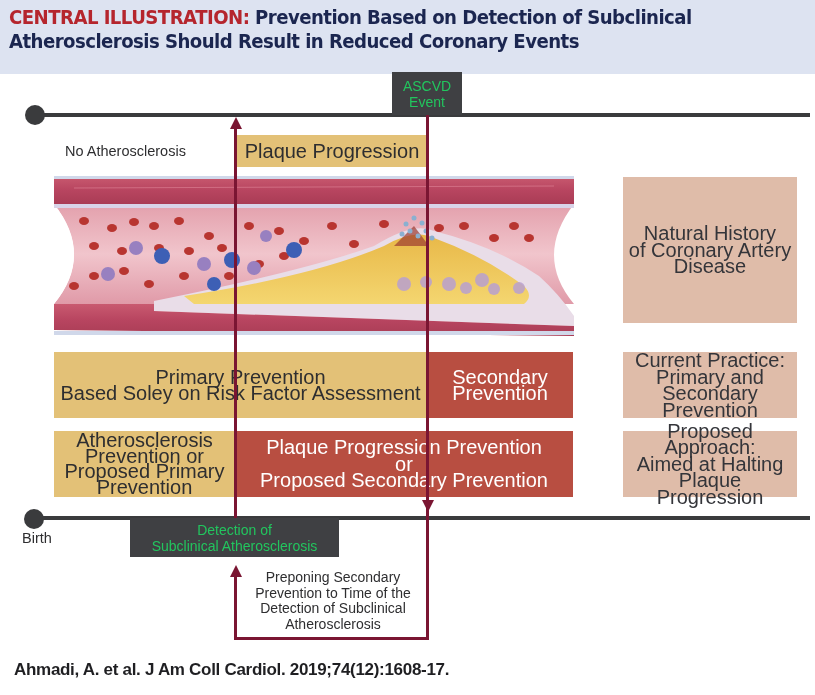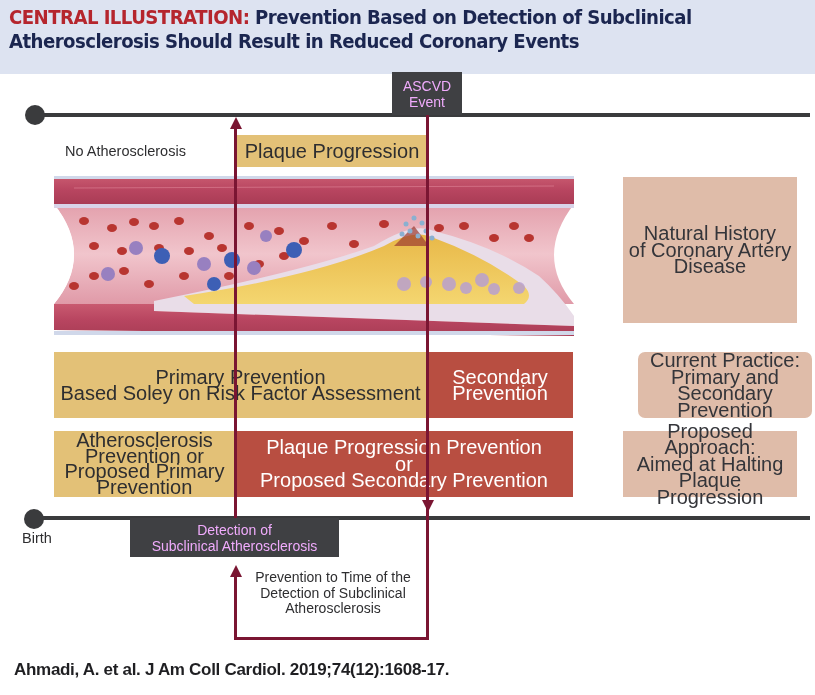--- a/index.html
+++ b/index.html
@@ -4,21 +4,21 @@
 <style>
   * { margin:0; padding:0; box-sizing:border-box; }
   body { width:815px; height:695px; background:#ffffff; position:relative; overflow:hidden;
          font-family:"Liberation Sans", sans-serif; }
   .header { position:absolute; left:0; top:0; width:815px; height:74px; background:#dde3f1; padding:6px 0 0 9px; }
   .header .line { font-family:"DejaVu Sans", sans-serif; font-weight:bold; font-size:19.5px; line-height:24px; color:#1b2650; letter-spacing:-0.6px; transform:scaleX(0.93); transform-origin:left; white-space:nowrap; }
   .header .red { color:#b5252d; }
   .abs { position:absolute; }
   .timeline { position:absolute; height:4px; background:#3a3b3d; }
   .dot { position:absolute; width:20px; height:20px; border-radius:50%; background:#3a3b3d; }
-  .darkbox { position:absolute; background:#3f4043; color:#f0abfc; text-align:right; font-size:14px; line-height:16px; display:flex; align-items:center; justify-content:center; flex-direction:column; }
+  .darkbox { position:absolute; background:#3f4043; color:#22c55e; text-align:right; font-size:14px; line-height:16px; display:flex; align-items:center; justify-content:center; flex-direction:column; }
   .box { position:absolute; display:flex; align-items:center; justify-content:center; text-align:center; font-size:20px; line-height:16.5px; flex-direction:column; }
   .tan { background:#e3c177; color:#2e2e30; }
   .red-box { background:#b84e41; color:#ffffff; }
   .pink { background:#dfbca9; color:#34353a;align-items:center; }
   .label { position:absolute; font-size:14.5px; color:#2e2e30; }
   .vline { position:absolute; width:3px; background:#7a1532; }
   .hline { position:absolute; height:3px; background:#7a1532; }
   .arrow-up { position:absolute; width:0; height:0; border-left:6px solid transparent; border-right:6px solid transparent; border-bottom:12px solid #7a1532; }
   .arrow-down { position:absolute; width:0; height:0; border-left:6px solid transparent; border-right:6px solid transparent; border-top:12px solid #7a1532; }
   .citation { position:absolute; left:14px; top:660px; font-size:17px; font-weight:bold; color:#1f1f22; letter-spacing:-0.3px; }
@@ -147,21 +147,21 @@
       <circle cx="440" cy="113" r="6"></circle>
     <circle cx="465" cy="112" r="6"></circle>
   </g>
 </svg>
 
 <div class="box pink" style="left:623px; top:177px; width:174px; height:146px;">
   <span>Natural History</span>
   <span>of Coronary Artery</span>
   <span>Disease</span>
 </div>
-<div class="box pink" style="left:638px; top:352px; width:174px; height:66px;border-radius:7px;">
+<div class="box pink" style="left:623px; top:352px; width:174px; height:66px;">
   <span>Current Practice:</span>
   <span>Primary and Secondary</span>
   <span>Prevention</span>
 </div>
 <div class="box pink" style="left:623px; top:431px; width:174px; height:66px;">
   <span>Proposed Approach:</span>
   <span>Aimed at Halting</span>
   <span>Plaque Progression</span>
 </div>
 
@@ -198,18 +198,19 @@
 <div class="arrow-up" style="left:229.5px; top:117px;"></div>
 
 <div class="vline" style="left:426px; top:115px; height:525px;"></div>
 <div class="arrow-down" style="left:421.5px; top:500px;"></div>
 
 <div class="vline" style="left:234px; top:575px; height:65px;"></div>
 <div class="arrow-up" style="left:229.5px; top:565px;"></div>
 <div class="hline" style="left:234px; top:637px; width:195px;"></div>
 
 <div class="note" style="left:240px; top:570px; width:186px;">
+  <div>Preponing Secondary</div>
   <div>Prevention to Time of the</div>
   <div>Detection of Subclinical</div>
   <div>Atherosclerosis</div>
 </div>
 
 <div class="citation">Ahmadi, A. et al. J Am Coll Cardiol. 2019;74(12):1608-17.</div>
 
 </body></html>

